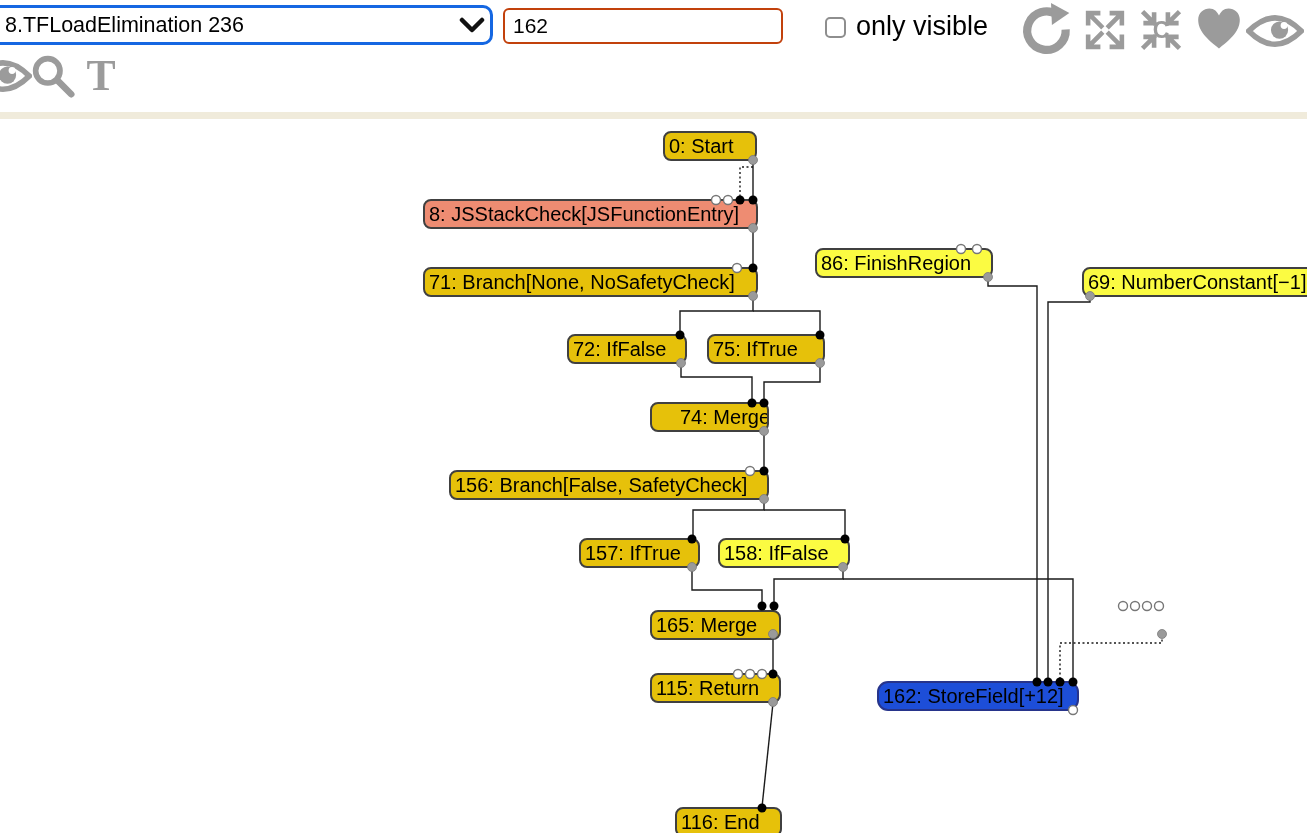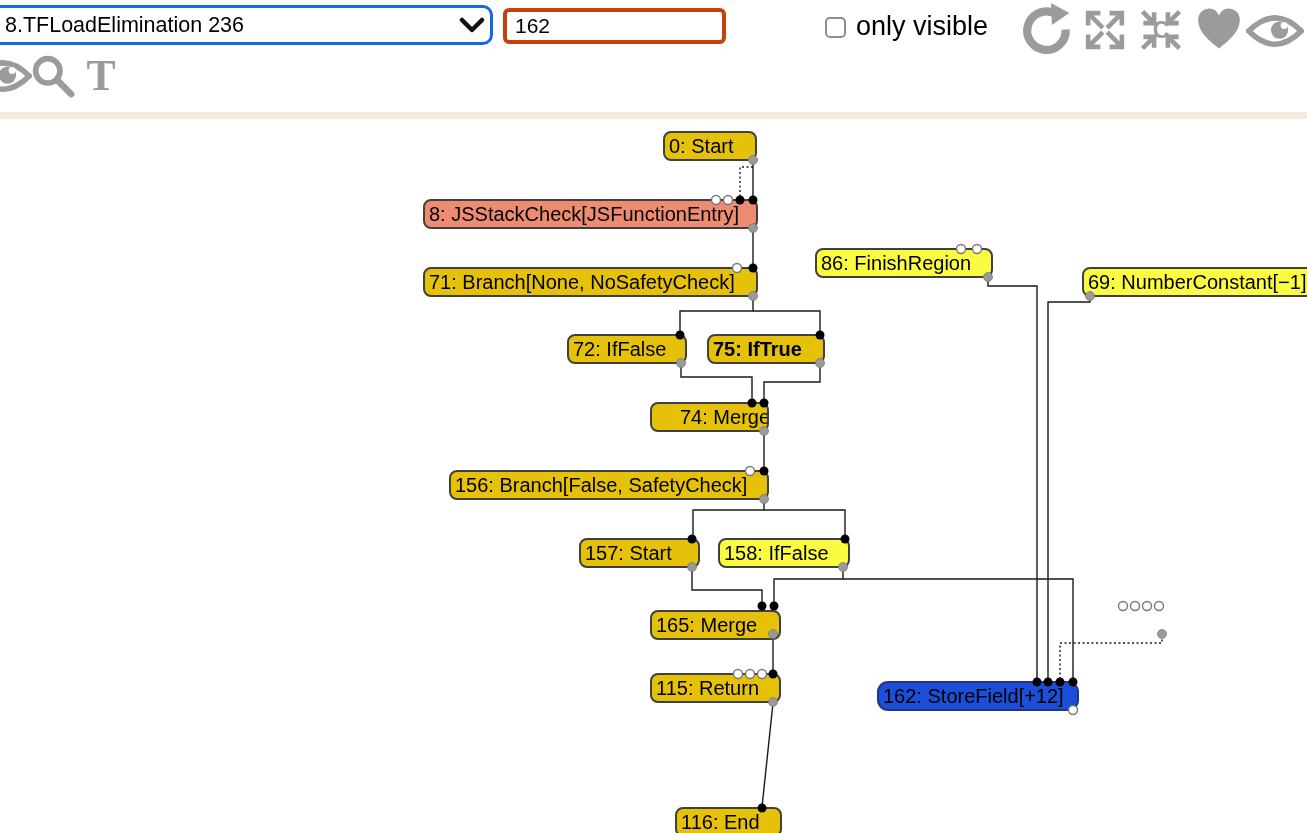--- a/index.html
+++ b/index.html
@@ -5,22 +5,22 @@
   html,body{margin:0;padding:0;background:#fff;}
   .app{position:relative;width:1307px;height:833px;overflow:hidden;background:#fff;
        font-family:"Liberation Sans",sans-serif;}
 
   
   .phase-select{position:absolute;left:-12px;top:5px;width:505px;height:40px;
     -webkit-appearance:none;appearance:none;background:#fff;color:#000;
     border:3px solid #1567E2;border-radius:10px;font-size:21.5px;
     font-family:"Liberation Sans",sans-serif;padding:0 44px 0 14px;outline:none;}
   .select-chevron{position:absolute;left:459px;top:16px;width:26px;height:18px;pointer-events:none;}
-  .node-input{position:absolute;left:503px;top:8px;width:223px;height:36px;box-sizing:border-box;
-    border:4px solid #c2410c;border-radius:6px;font-size:21px;padding:10px 8px;color:#000;
+  .node-input{position:absolute;left:503px;top:8px;width:280px;height:36px;box-sizing:border-box;
+    border:2px solid #c2410c;border-radius:6px;font-size:21px;padding:10px 8px;color:#000;
     font-family:"Liberation Sans",sans-serif;outline:none;}
   .only-visible-box{position:absolute;left:825px;top:17px;width:21px;height:21px;
     -webkit-appearance:none;appearance:none;border:2px solid #8e8e8e;border-radius:5px;
     background:#fff;margin:0;cursor:pointer;}
   .only-visible-label{position:absolute;left:856px;top:11px;font-size:27px;color:#000;}
 
   .icon{position:absolute;display:inline-block;cursor:pointer;}
   .icon svg{width:100%;height:100%;display:block;}
   #ic-refresh{left:1017px;top:2px;width:57px;height:55px;}
   #ic-expand{left:1080px;top:7px;width:50px;height:46px;}
@@ -147,24 +147,24 @@
       <polyline points="773,635 773,673" class="edge"></polyline>
       <polyline points="773,703 762,807" class="edge"></polyline>
     </svg>
   <div class="layer" id="nodes-layer">
       <div class="node gold" style="left: 663px; top: 131px; width: 94px; height: 30px;">0: Start</div>
       <div class="node salmon" style="left: 423px; top: 199px; width: 335px; height: 30px;">8: JSStackCheck[JSFunctionEntry]</div>
       <div class="node yellow" style="left: 815px; top: 248px; width: 178px; height: 30px;">86: FinishRegion</div>
       <div class="node gold" style="left: 423px; top: 267px; width: 335px; height: 30px;">71: Branch[None, NoSafetyCheck]</div>
       <div class="node yellow" style="left: 1082px; top: 267px; width: 240px; height: 30px;">69: NumberConstant[−1]</div>
       <div class="node gold" style="left: 567px; top: 334px; width: 120px; height: 30px;">72: IfFalse</div>
-      <div class="node gold" style="left: 707px; top: 334px; width: 118px; height: 30px; font-weight: bold;">75: IfTrue</div>
+      <div class="node gold" style="left: 707px; top: 334px; width: 118px; height: 30px;">75: IfTrue</div>
       <div class="node gold" style="left: 650px; top: 402px; width: 119px; height: 30px; padding-left: 28px;">74: Merge</div>
       <div class="node gold" style="left: 449px; top: 470px; width: 320px; height: 30px;">156: Branch[False, SafetyCheck]</div>
-      <div class="node gold" style="left: 579px; top: 538px; width: 121px; height: 30px;">157: Start</div>
+      <div class="node gold" style="left: 579px; top: 538px; width: 121px; height: 30px;">157: IfTrue</div>
       <div class="node yellow" style="left: 718px; top: 538px; width: 132px; height: 30px;">158: IfFalse</div>
       <div class="node gold" style="left: 650px; top: 610px; width: 131px; height: 30px;">165: Merge</div>
       <div class="node gold" style="left: 650px; top: 673px; width: 131px; height: 30px;">115: Return</div>
       <div class="node selected" style="left: 877px; top: 681px; width: 202px; height: 30px;">162: StoreField[+12]</div>
       <div class="node gold" style="left: 675px; top: 807px; width: 107px; height: 30px;">116: End</div>
     </div>
   <svg class="layer" id="bubbles-layer" viewBox="0 0 1307 833">
       <circle cx="753" cy="160" r="4.5" class="bub-out"></circle>
       <circle cx="716" cy="200" r="4.5" class="bub-hollow"></circle>
       <circle cx="728" cy="200" r="4.5" class="bub-hollow"></circle>

